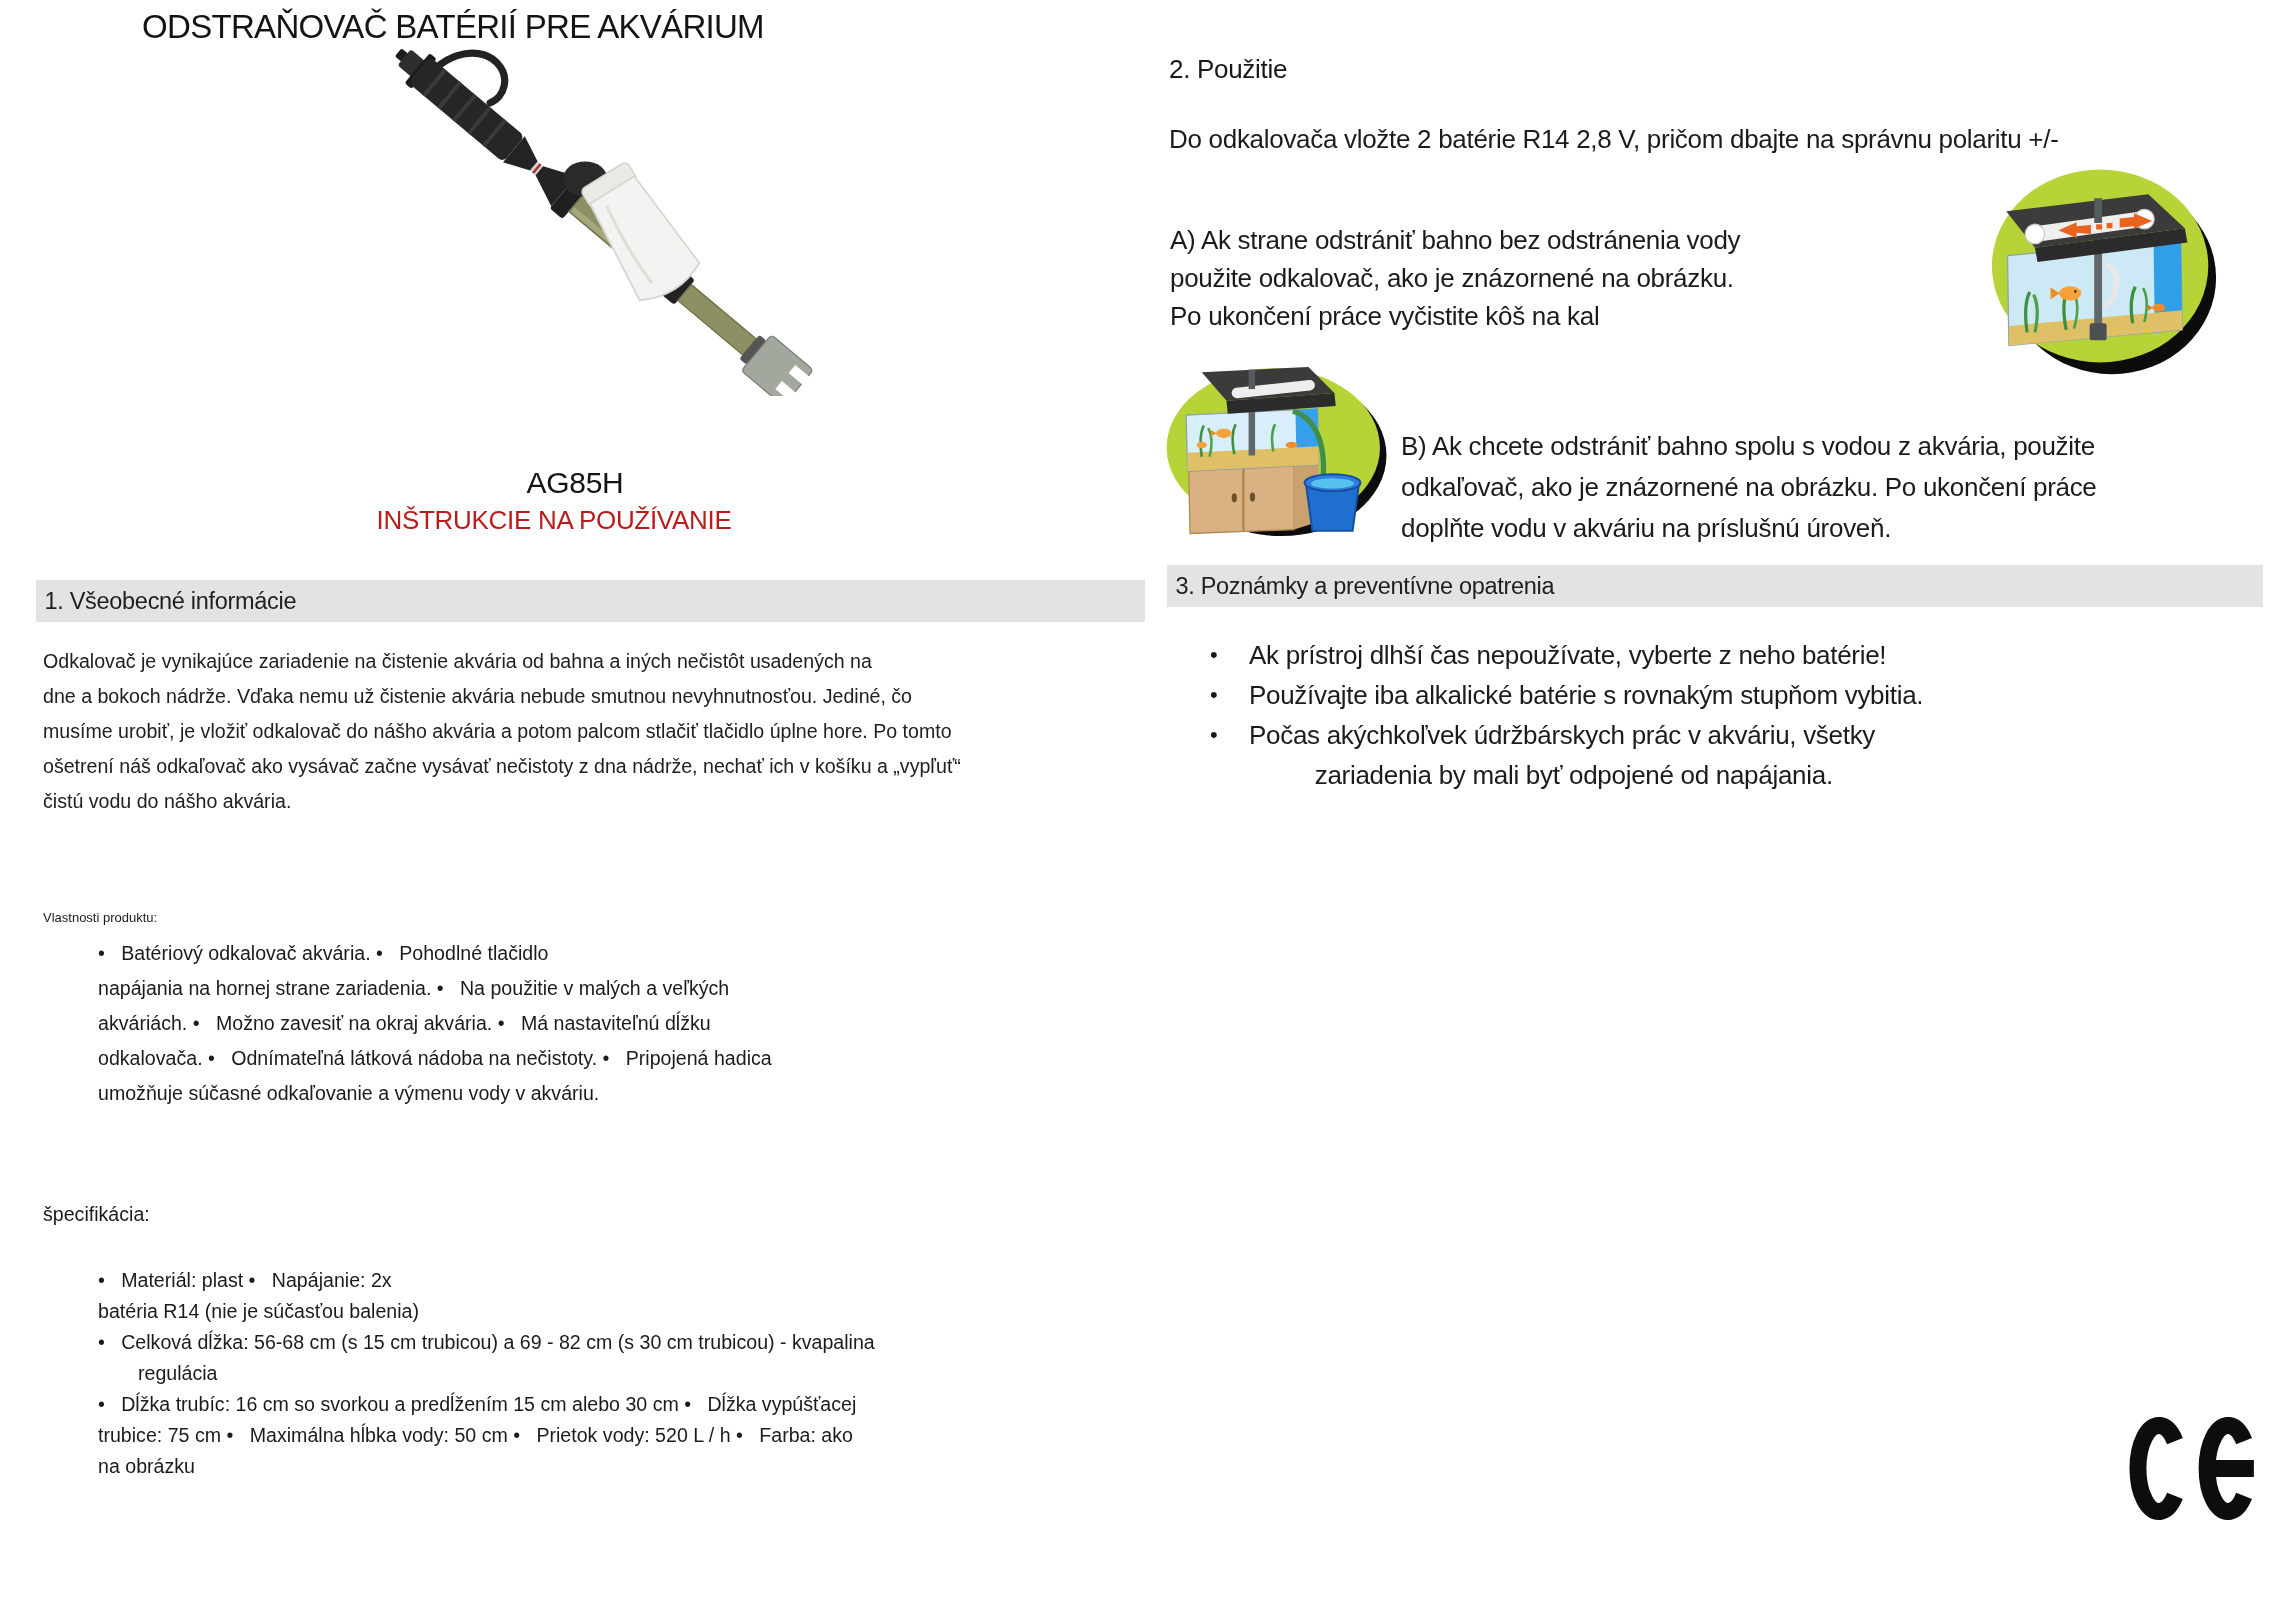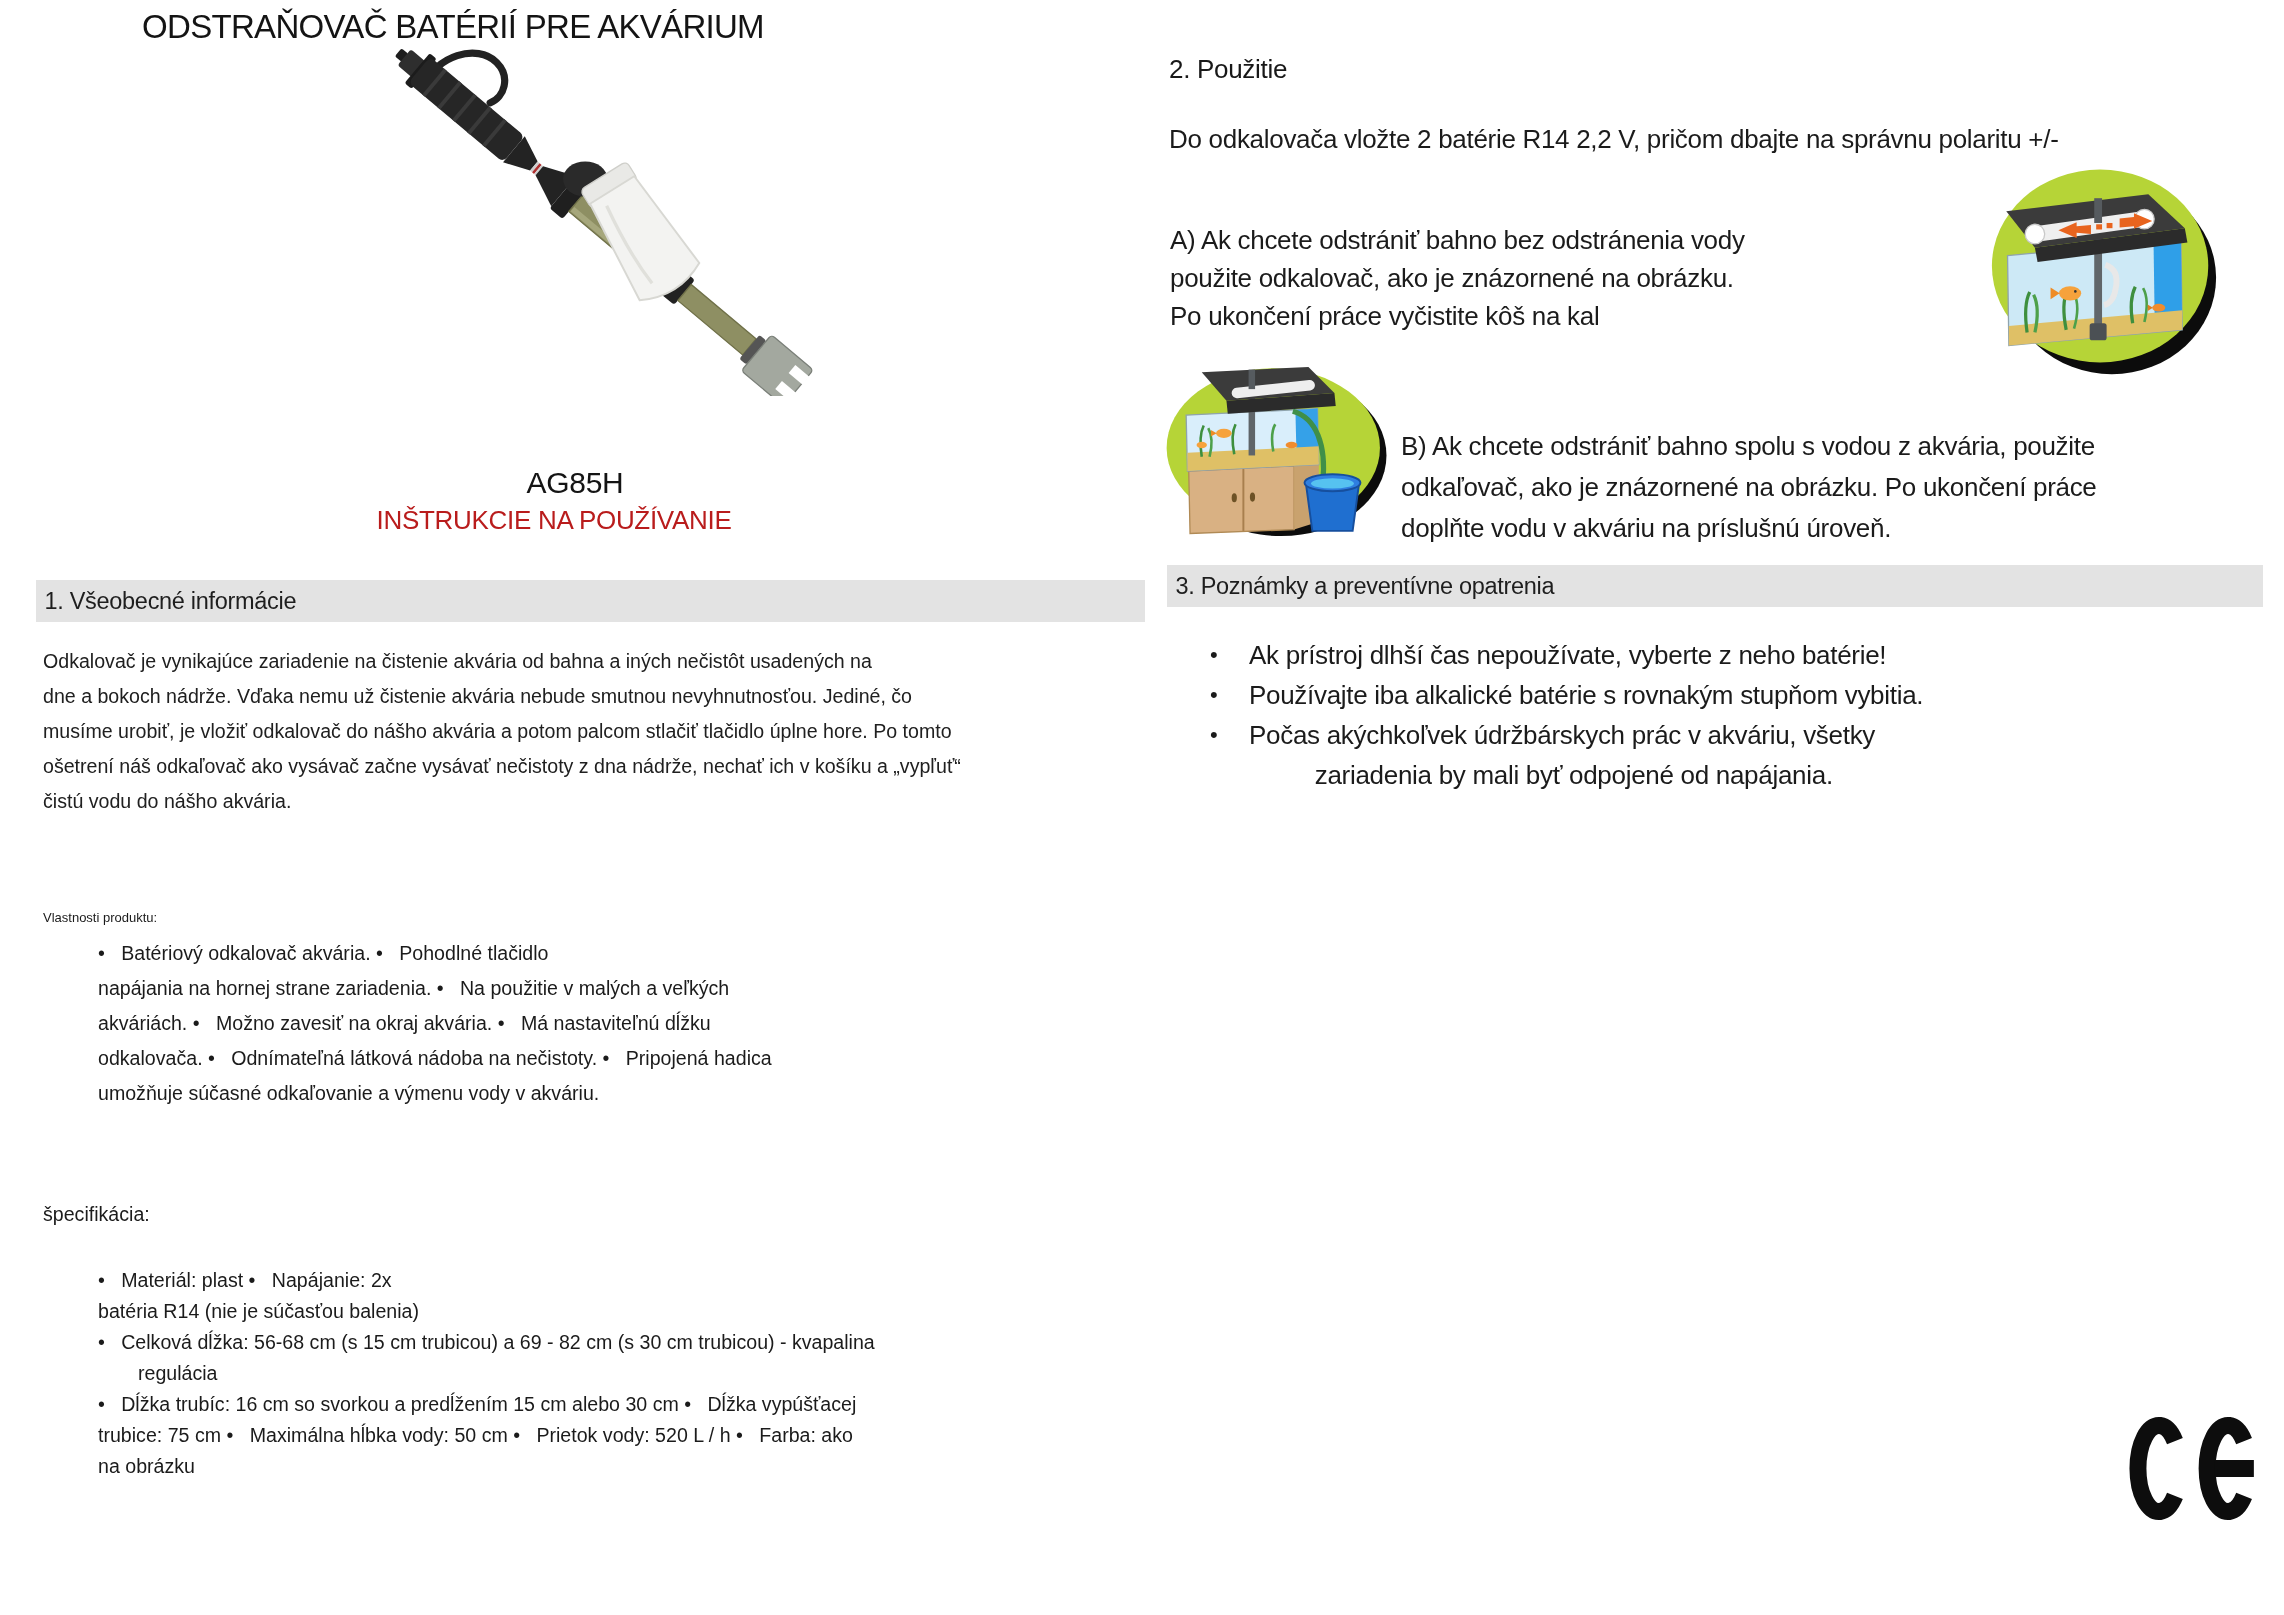--- a/index.html
+++ b/index.html
@@ -108,21 +108,21 @@
     <div class="line">•   Materiál: plast •   Napájanie: 2x</div>
     <div class="line">batéria R14 (nie je súčasťou balenia)</div>
     <div class="line">•   Celková dĺžka: 56-68 cm (s 15 cm trubicou) a 69 - 82 cm (s 30 cm trubicou) - kvapalina</div>
     <div class="line indent">regulácia</div>
     <div class="line">•   Dĺžka trubíc: 16 cm so svorkou a predĺžením 15 cm alebo 30 cm •   Dĺžka vypúšťacej</div>
     <div class="line">trubice: 75 cm •   Maximálna hĺbka vody: 50 cm •   Prietok vody: 520 L / h •   Farba: ako</div>
     <div class="line">na obrázku</div>
   </div>
 
   <div class="abs h2 line">2. Použitie</div>
-  <div class="abs battery-note line">Do odkalovača vložte 2 batérie R14 2,2 V, pričom dbajte na správnu polaritu +/-</div>
+  <div class="abs battery-note line">Do odkalovača vložte 2 batérie R14 2,8 V, pričom dbajte na správnu polaritu +/-</div>
 
   <svg class="abs" style="left:1988px;top:160px;" width="232" height="209" viewBox="0 0 356 320">
     <ellipse cx="190" cy="168" rx="160" ry="148" fill="#0c0c0c"></ellipse>
     <ellipse cx="172" cy="150" rx="166" ry="148" fill="#b6d437"></ellipse>
 
     <polygon points="30,134 296,110 298,248 32,272" fill="#cde9f6" stroke="#8fa3ad" stroke-width="2"></polygon>
     <polygon points="254,113 296,110 298,244 256,248" fill="#2f9fe8"></polygon>
     <polygon points="32,242 298,218 298,248 32,272" fill="#dfc066"></polygon>
     <path d="M60,252 q-6,-42 4,-62" stroke="#3e8f3e" stroke-width="5" fill="none"></path>
     <path d="M72,252 q8,-38 -2,-58" stroke="#4da04a" stroke-width="5" fill="none"></path>
@@ -150,21 +150,21 @@
       <circle cx="240" cy="78" r="15" fill="#ffffff" stroke="#c9c9c9" stroke-width="2"></circle>
       <rect x="163" y="46" width="12" height="38" fill="#565b5f"></rect>
       <polygon points="108,95 136,83 136,89 158,87 158,101 136,99 136,107" fill="#e8641e"></polygon>
       <polygon points="252,81 224,69 224,75 202,77 202,91 224,89 224,93" fill="#e8641e"></polygon>
       <rect x="166" y="86" width="9" height="8" fill="#e8641e"></rect>
       <rect x="182" y="84" width="9" height="8" fill="#e8641e"></rect>
     </g>
   </svg>
 
   <div class="abs usage-a">
-    <div class="line">A) Ak chcete odstrániť bahno bez odstránenia vody</div>
+    <div class="line">A) Ak strane odstrániť bahno bez odstránenia vody</div>
     <div class="line">použite odkalovač, ako je znázornené na obrázku.</div>
     <div class="line">Po ukončení práce vyčistite kôš na kal</div>
   </div>
 
   <svg class="abs" style="left:1164px;top:359px;" width="229" height="173" viewBox="0 0 352 266">
     <ellipse cx="180" cy="136" rx="162" ry="124" fill="#0c0c0c"></ellipse>
     <ellipse cx="168" cy="124" rx="164" ry="122" fill="#b6d437"></ellipse>
 
     <g>
       <polygon points="38,160 200,152 200,250 40,256" fill="#d9b183" stroke="#b08a55" stroke-width="2"></polygon>

